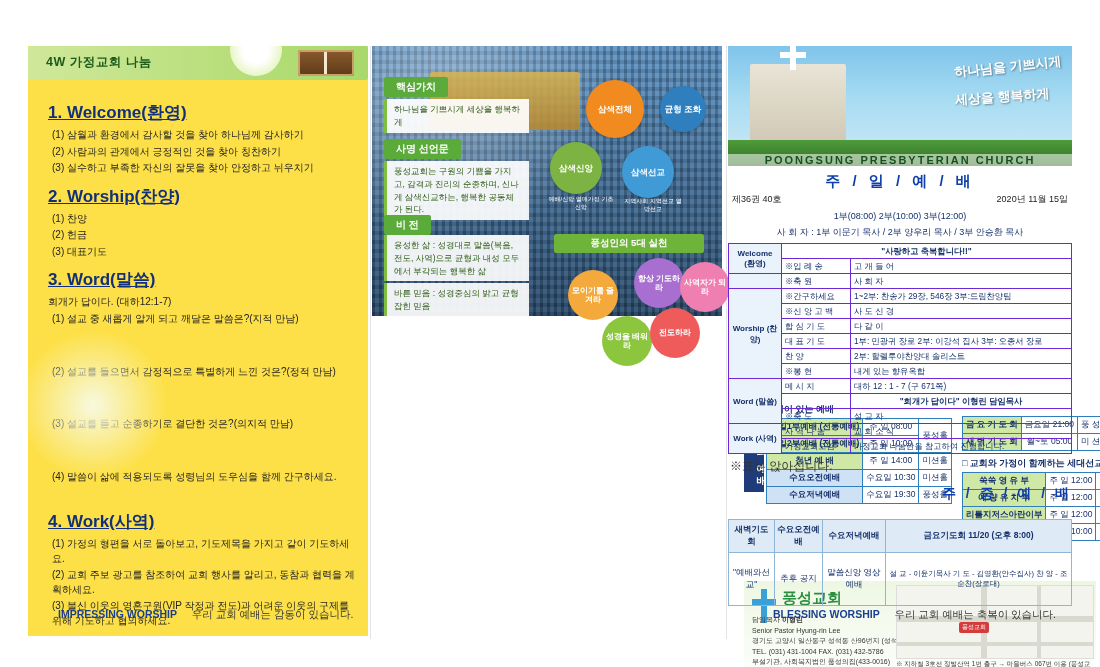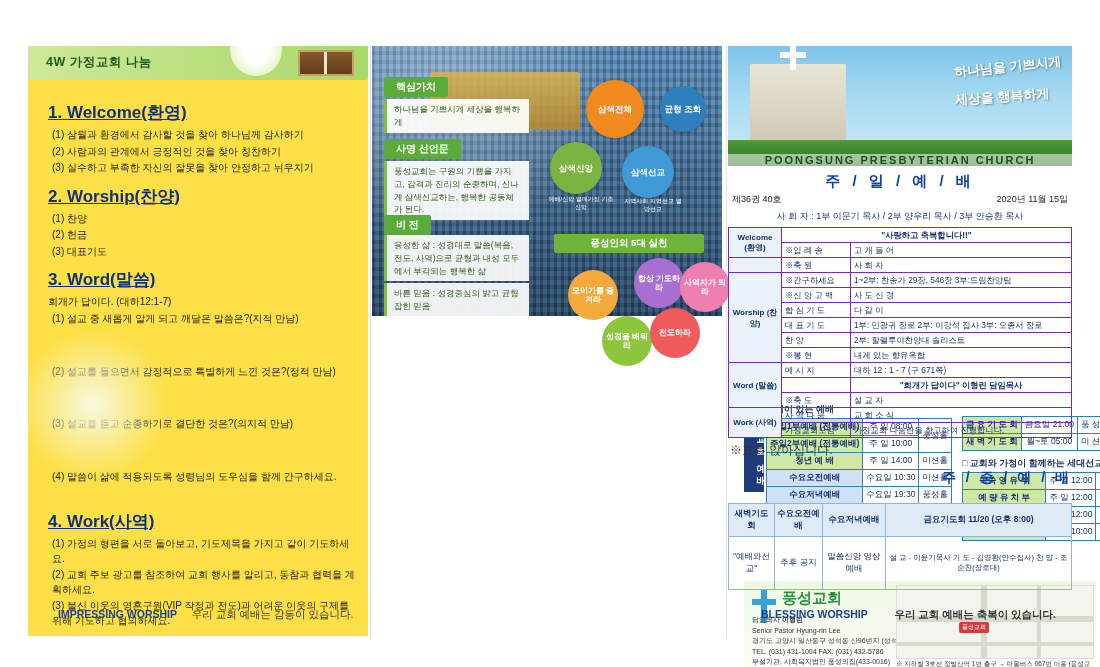--- a/index.html
+++ b/index.html
@@ -77,21 +77,21 @@
   table.ord{border-collapse:collapse;width:100%;font-size:8.3px;margin-top:4px;}
   table.ord td{border:1px solid #6d28d9;padding:1.5px 3px;color:#15306b;}
   td.sect{width:46px;text-align:center;background:#eaf3fb;font-weight:bold;font-size:8px;}
   td.itm{width:62px;}
   .note{font-size:12px;color:#333;margin:4px 0 0 2px;}
   .rtitle2{text-align:right;font-size:14px;font-weight:bold;color:#0e3fa8;letter-spacing:3px;margin:10px 0 16px 0;}
   table.wk{border-collapse:collapse;width:100%;font-size:8.5px;}
   table.wk td{border:1px solid #8fb6d8;padding:4px 2px;text-align:center;color:#15306b;}
   table.wk td.h{background:#dfeaf7;font-weight:bold;}
   .footr{position:absolute;right:16px;bottom:14px;font-size:10.5px;color:#1a3f8f;font-weight:bold;}
-  .footr span.k{color:#333;font-weight:bold;margin-left:24px;}
+  .footr span.k{color:#333;font-weight:normal;margin-left:12px;}
   .fold{position:absolute;top:46px;bottom:28px;width:1px;background:#e3e3e3;}
 </style>
 </head>
 <body>
 
 <div class="page">
 
   <div class="left">
     <div class="left-hdr">
       <div class="sun"></div>
@@ -290,20 +290,21 @@
       <div class="hand">하나님을 기쁘시게</div>
       <div class="hand2">세상을 행복하게</div>
       <div class="engname">POONGSUNG PRESBYTERIAN CHURCH</div>
     </div>
 
     <div class="rtitle">주 / 일 / 예 / 배</div>
     <div class="rmeta">
       <span>제36권 40호</span>
       <span>2020년 11월 15일</span>
     </div>
+    <div class="times">1부(08:00)      2부(10:00)      3부(12:00)</div>
     <div class="times" style="margin-top:3px">사 회 자 : 1부 이문기 목사 / 2부 양우리 목사 / 3부 안승환 목사</div>
 
     <table class="ord">
       <tbody>
           <tr>
         <td class="sect" rowspan="2">Welcome (환영)</td>
         <td colspan="2" style="text-align:center;font-weight:bold">"사랑하고 축복합니다!!"</td>
       </tr>
       <tr>
         <td class="itm">※입 례 송</td>

